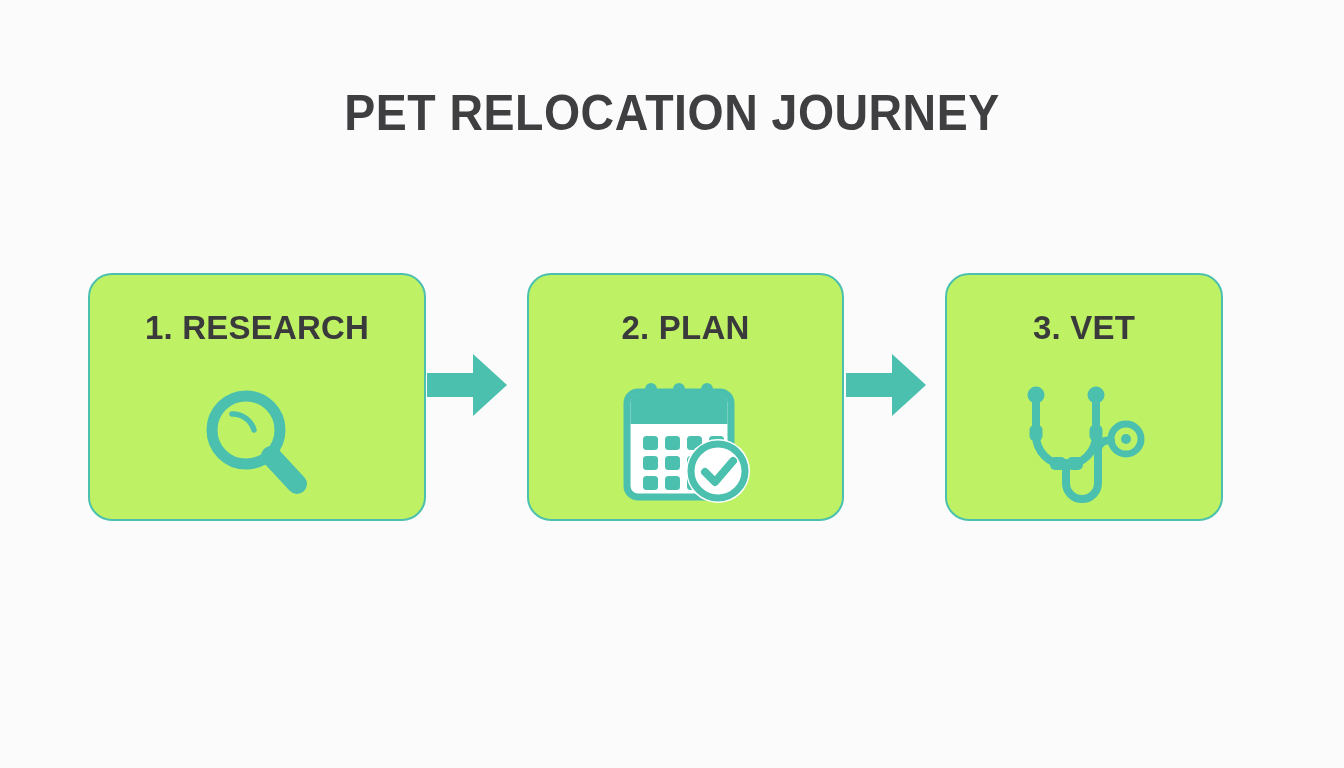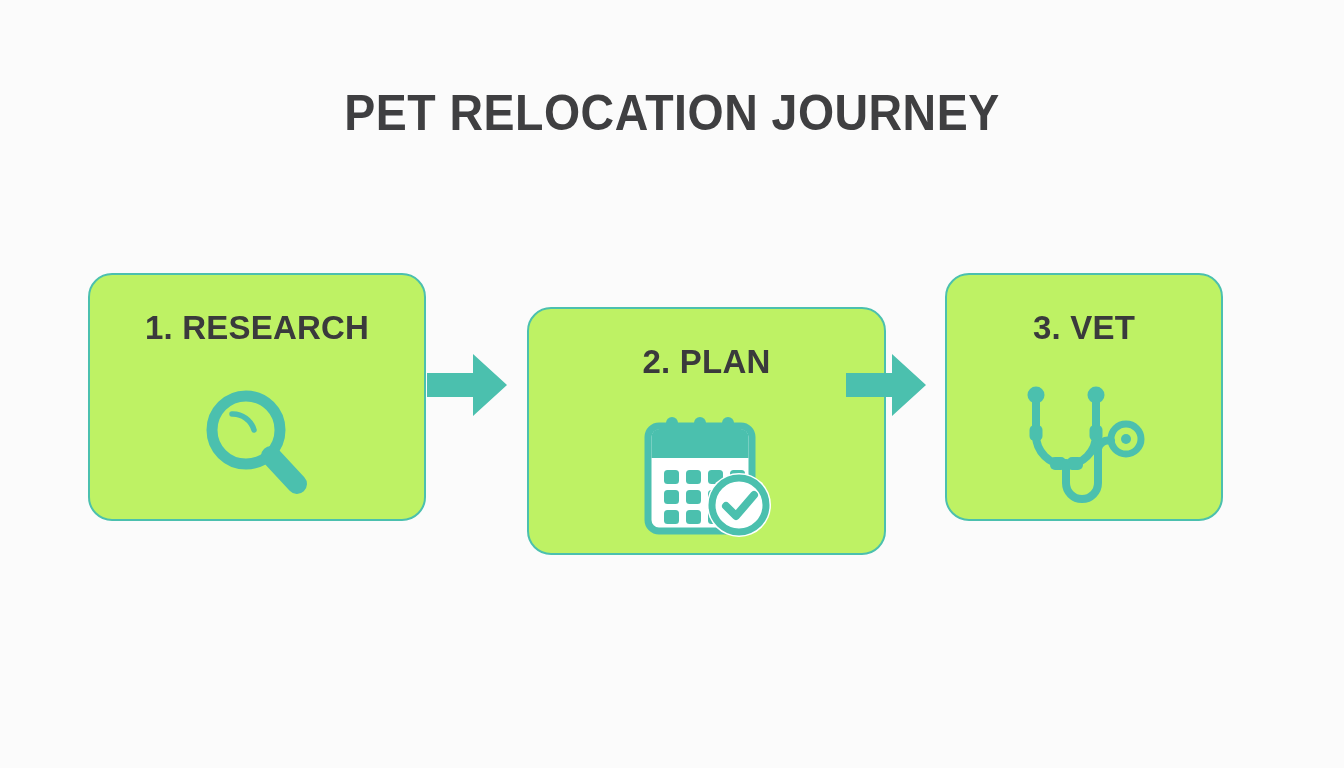--- a/index.html
+++ b/index.html
@@ -44,21 +44,21 @@
   .card {
     position: absolute;
     top: 273px;
     height: 248px;
     background: #bef264;
     border: 2.5px solid #4bc0ae;
     border-radius: 24px;
     box-sizing: border-box;
   }
   #card-1 { left: 88px;  width: 338px; }
-  #card-2 { left: 527px; width: 359px; margin-top: 34px; }
+  #card-2 { left: 527px; width: 317px; }
   #card-3 { left: 945px; width: 278px; }
 
   .card-label {
     position: absolute;
     top: 33px;
     left: 0;
     width: 100%;
     text-align: center;
     font-size: 33px;
     line-height: 40px;

